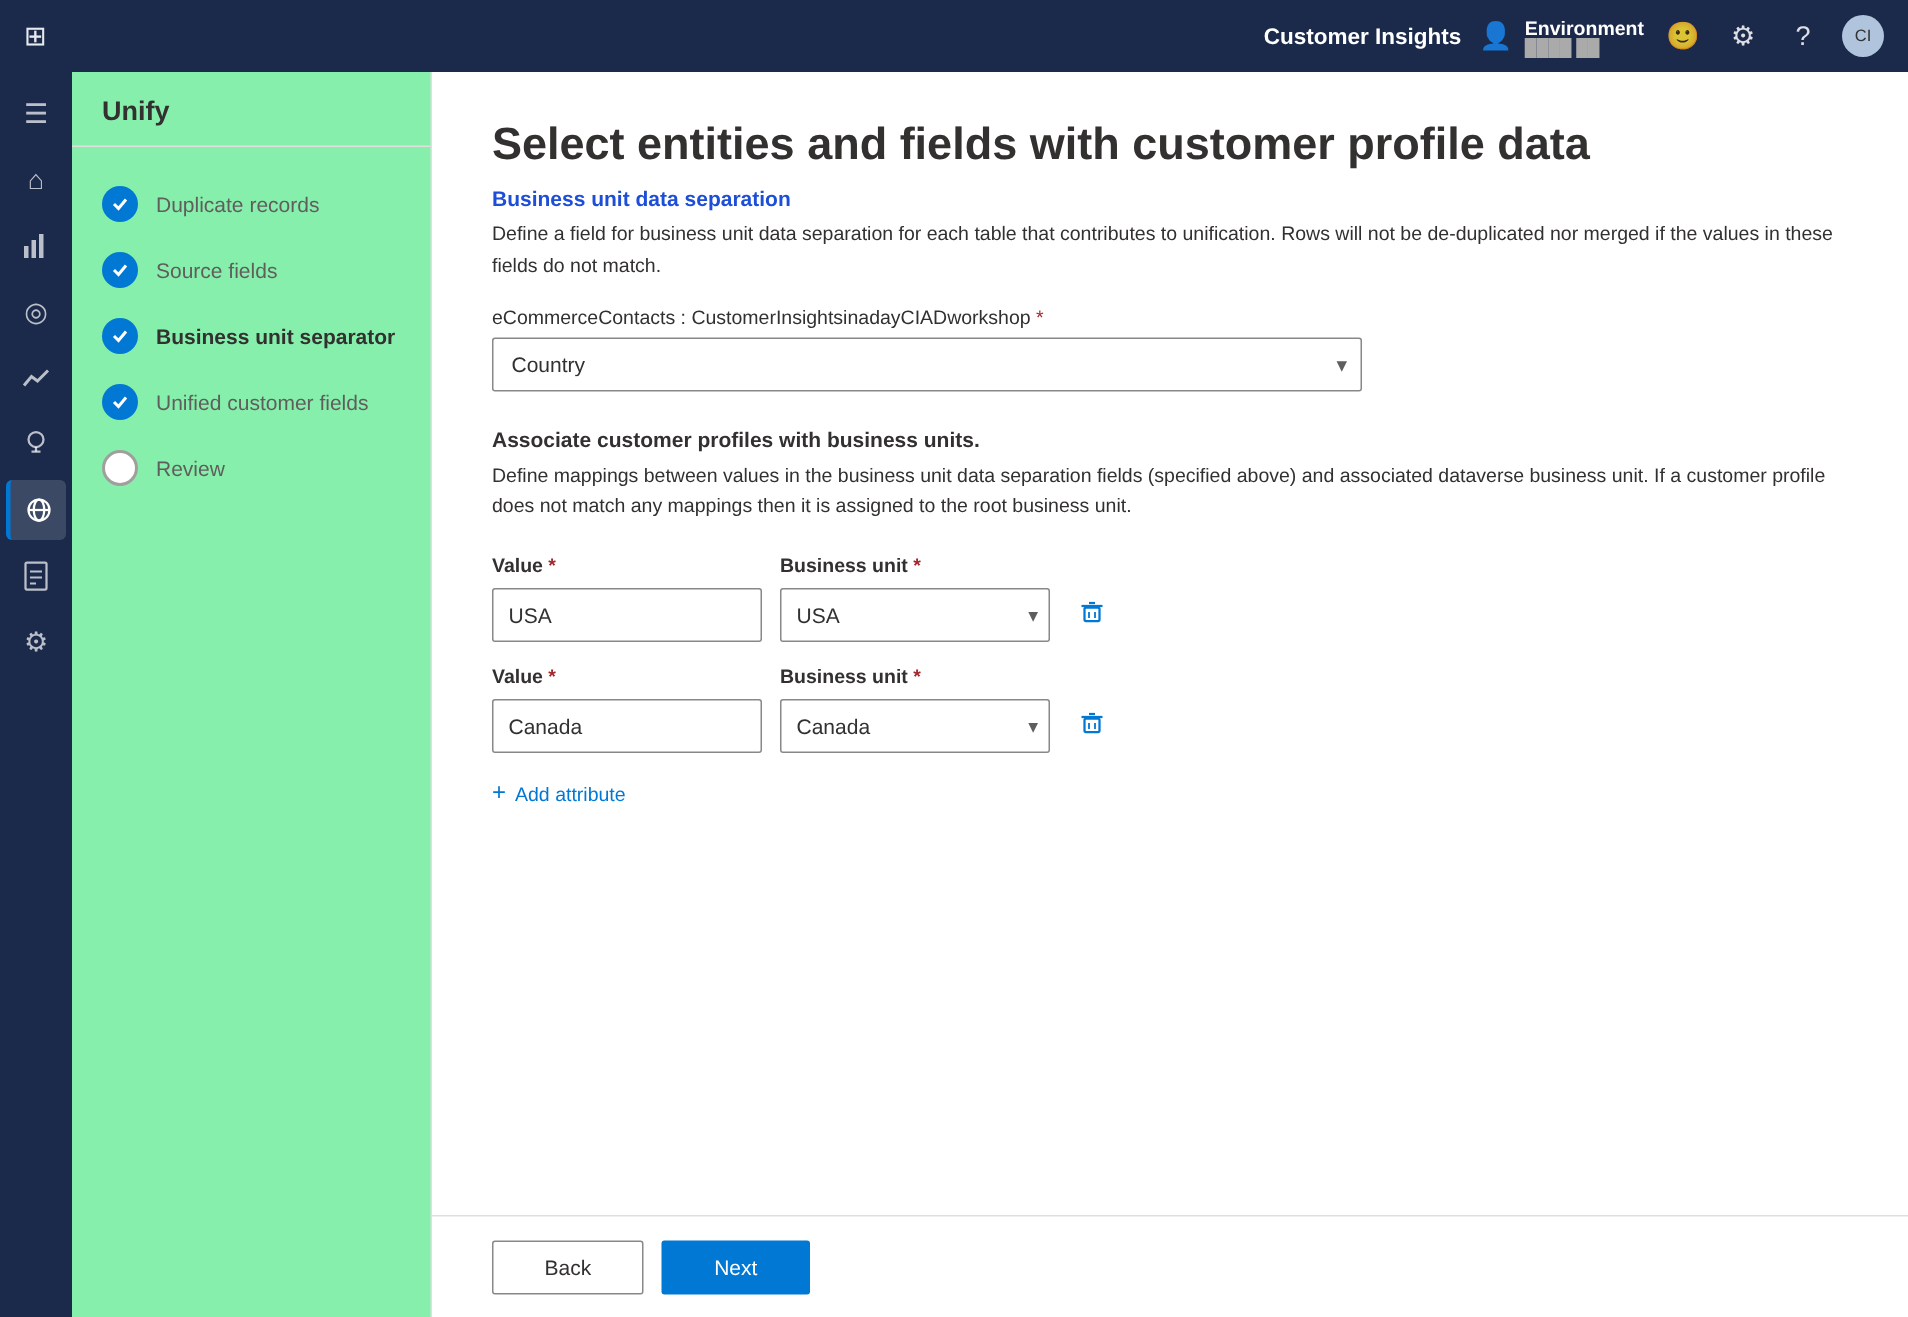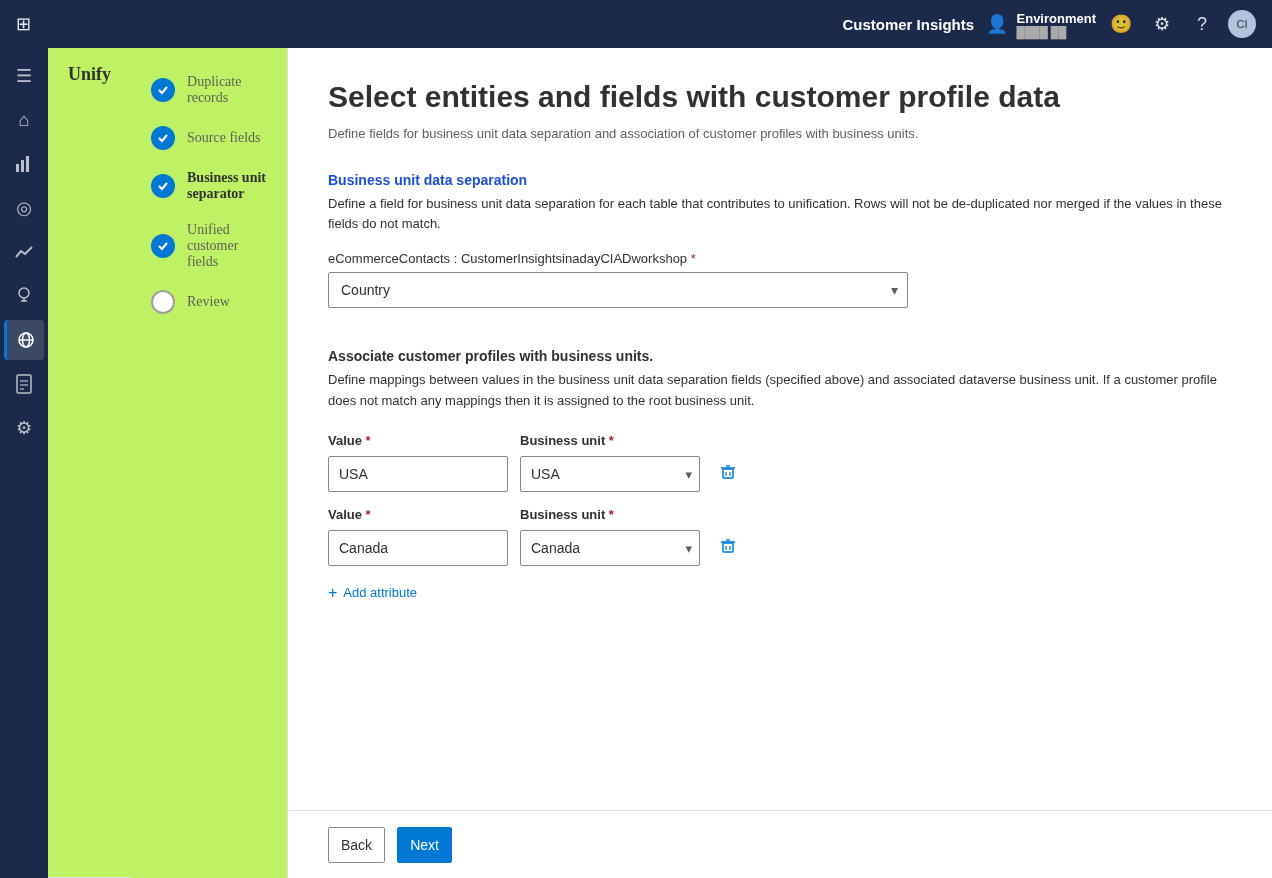--- a/index.html
+++ b/index.html
@@ -45,25 +45,24 @@
       cursor: pointer;
       color: rgba(255,255,255,0.7);
       font-size: 18px;
       position: relative;
     }
     .icon-bar-item.active { background: rgba(255,255,255,0.15); color: #fff; border-left: 3px solid #0078d4; }
 
     
     .sidebar {
       width: 240px;
-      background: #bef264;
+      background: #86efac;
       border-right: 1px solid #e1dfdd;
       display: flex;
-      flex-direction: row;
-      font-family: Liberation Serif, serif;
+      flex-direction: column;
     }
     .sidebar-header {
       padding: 16px 20px 12px;
       font-size: 18px;
       font-weight: 600;
       border-bottom: 1px solid #e1dfdd;
       color: #323130;
     }
     .sidebar-steps { padding: 16px 0; flex: 1; }
     .sidebar-step {
@@ -120,21 +119,21 @@
     .section-title { font-size: 14px; font-weight: 700; color: #1d4ed8; margin-bottom: 6px; }
     .section-desc { font-size: 13px; color: #323130; line-height: 1.6; margin-bottom: 16px; }
 
     
     .entity-label { font-size: 13px; color: #323130; margin-bottom: 6px; }
 
     
     .select-container {
       position: relative;
       max-width: 580px;
-      margin-bottom: 40px;
+      margin-bottom: 24px;
     }
     .select-box {
       width: 100%;
       height: 36px;
       border: 1px solid #8a8886;
       border-radius: 2px;
       background: #fff;
       padding: 0 32px 0 12px;
       font-size: 14px;
       color: #323130;
@@ -219,21 +218,21 @@
       display: flex;
       align-items: center;
       padding: 0 40px;
       gap: 12px;
       background: #fff;
     }
     .footer-right { margin-left: auto; display: flex; gap: 12px; }
 
     .btn {
       height: 36px;
-      padding: 0 12px;
+      padding: 0 34px;
       border-radius: 2px;
       font-size: 14px;
       cursor: pointer;
       font-family: 'Segoe UI', sans-serif;
     }
     .btn-outline {
       background: #fff;
       border: 1px solid #8a8886;
       color: #323130;
     }
@@ -358,21 +357,20 @@
       <div class="sidebar-step">
         <div class="step-circle pending"></div>
         <span class="step-label light">Review</span>
       </div>
     </div>
   </div>
 
   <div class="main-content">
     <div class="content-area">
       <h1 class="page-title">Select entities and fields with customer profile data</h1>
-      <p class="page-subtitle">Define fields for business unit data separation and association of customer profiles with business units.</p>
 
       <div>
         <div class="section-title">Business unit data separation</div>
         <div class="section-desc">Define a field for business unit data separation for each table that contributes to unification. Rows will not be de-duplicated nor merged if the values in these fields do not match.</div>
 
         <div class="entity-label">
           <span style="font-size:13px;">
             <span>eCommerceContacts : CustomerInsightsinadayCIADworkshop</span><span style="color:#a4262c;"> *</span>
           </span>
         </div>

